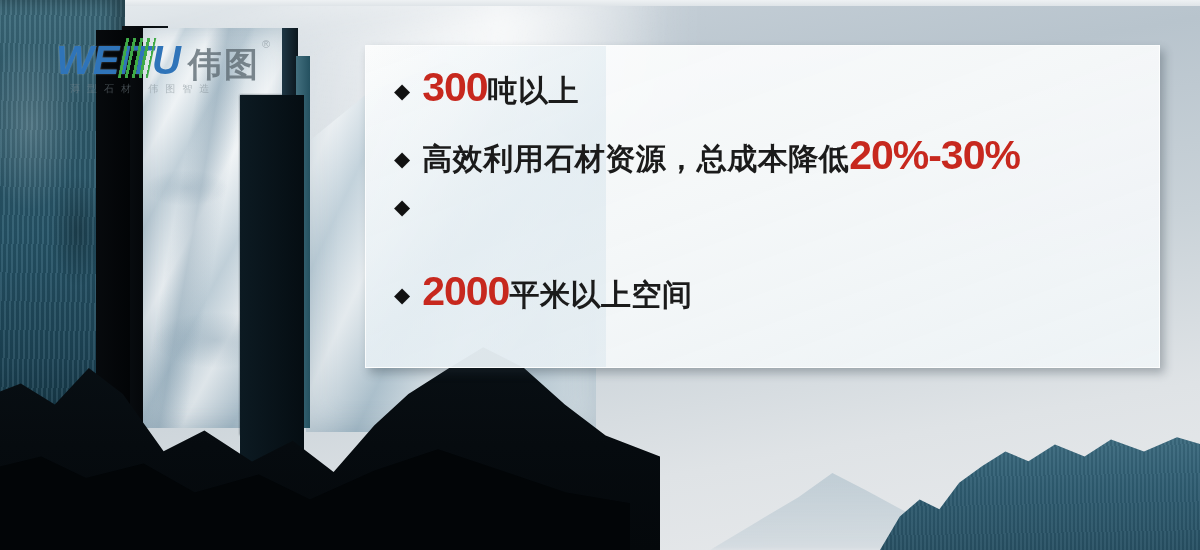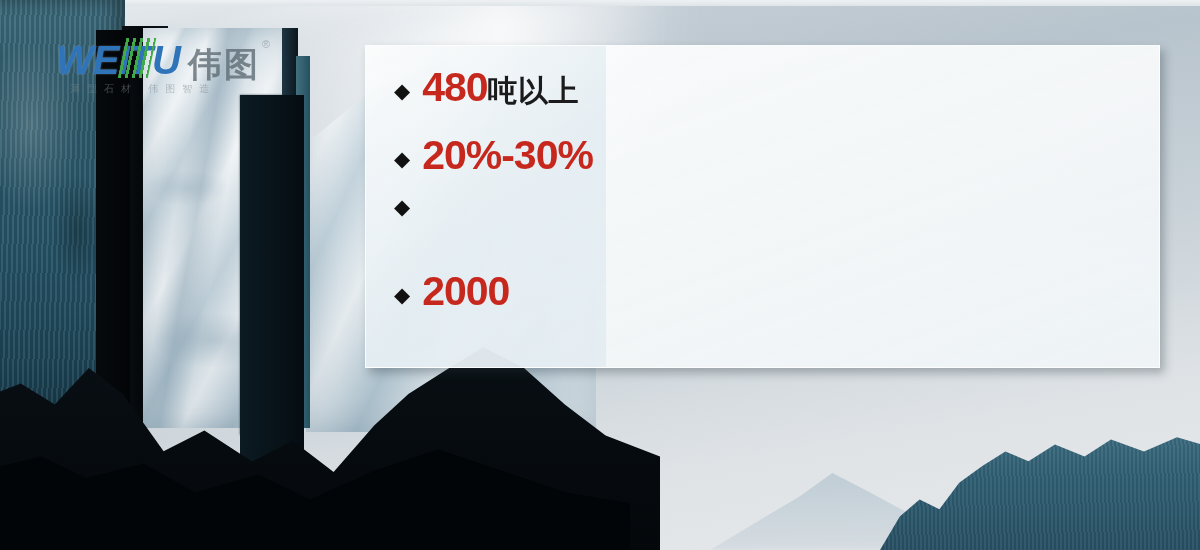--- a/index.html
+++ b/index.html
@@ -215,36 +215,38 @@
     </div>
     <div class="logo-tagline">薄型石材 伟图智造</div>
   </div>
 
   <div class="panel">
     <div class="panel-tint"></div>
     <div class="panel-inner">
 
       <div class="row">
         <span class="bullet">◆</span>
-        <span class="num">480</span>
+        <span class="num">300</span>
         <span class="cn">吨以上</span>
       </div>
 
       <div class="row">
         <span class="bullet">◆</span>
+        <span class="cn">高效利用石材资源，总成本降低</span>
         <span class="num">20%-30%</span>
         <span class="cn"></span>
       </div>
 
       <div class="row">
         <span class="bullet">◆</span>
         <span class="cn"></span>
       </div>
 
       <div class="row">
         <span class="bullet">◆</span>
         <span class="num">2000</span>
+        <span class="cn">平米以上空间</span>
       </div>
 
     </div>
   </div>
 
 </div>
 
 </body></html>

